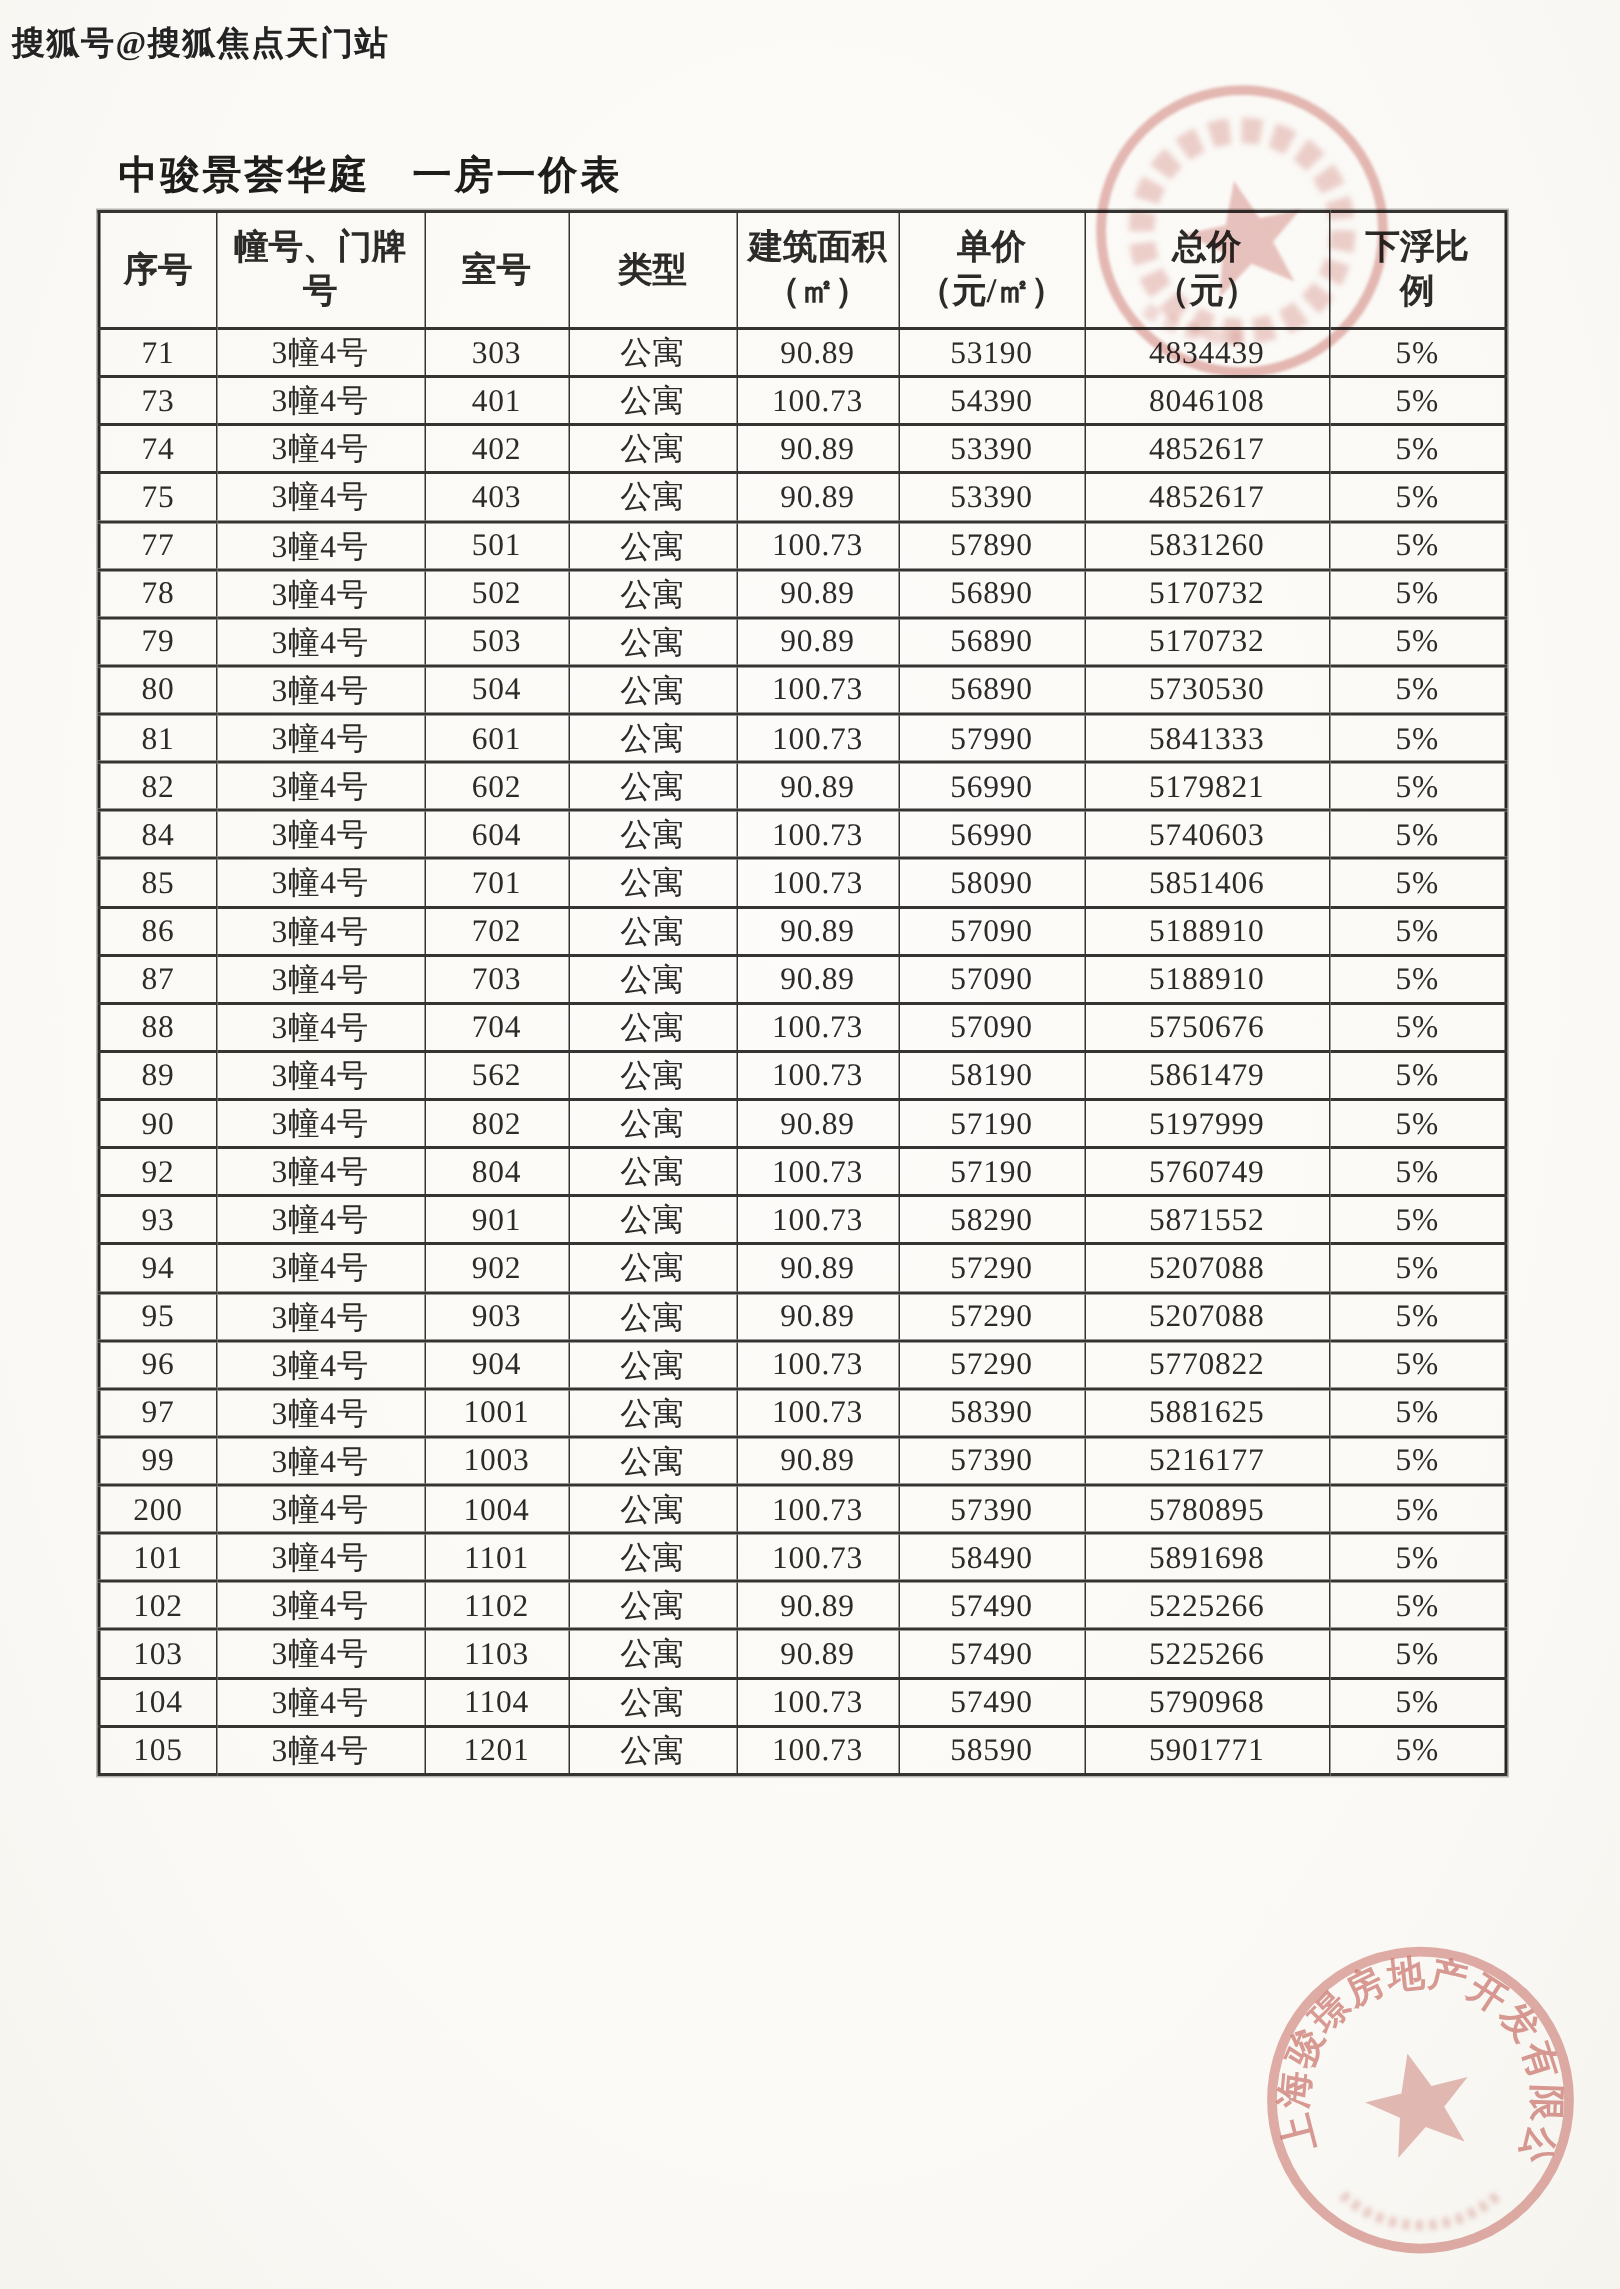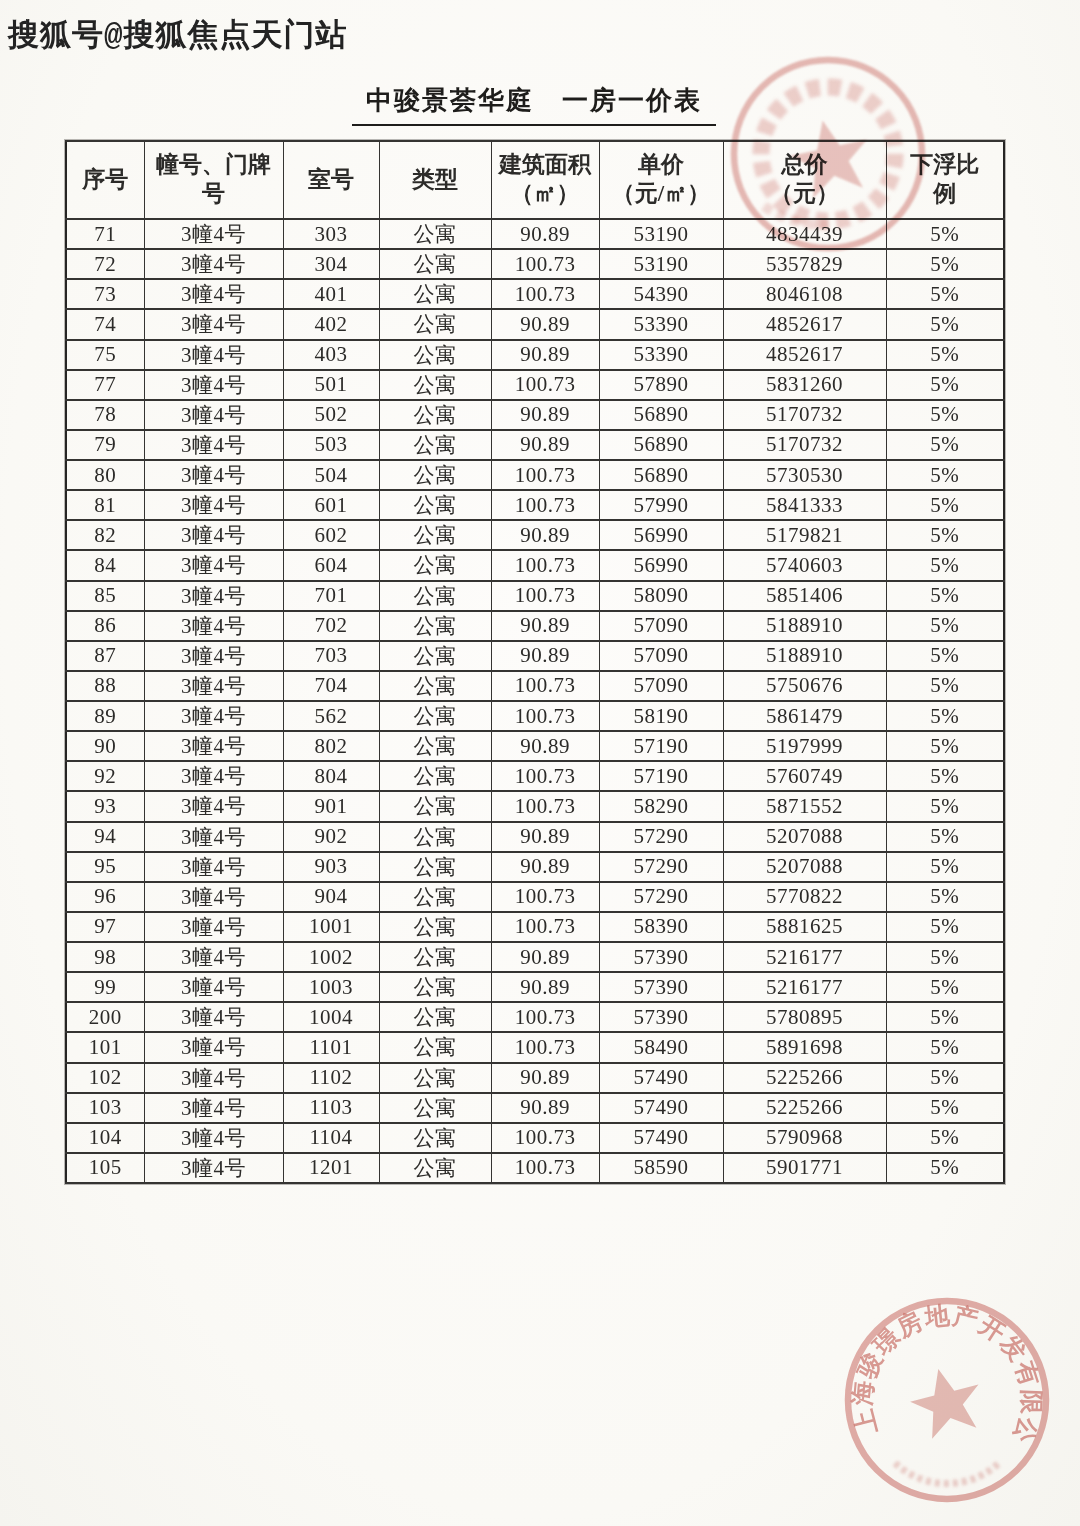--- a/index.html
+++ b/index.html
@@ -8,27 +8,27 @@
     width:1080px;height:1526px;
     margin:0 auto;
     background:#fbfaf7;
     background-image:radial-gradient(ellipse at 50% 40%, #fdfcfa 0%, #faf9f5 70%, #f5f4ef 100%);
     overflow:hidden;
     font-family:"Liberation Serif","DejaVu Serif",serif;
     color:#2e2d2b;
   }
   .watermark{
     position:absolute;left:8px;top:14px;
-    font-family:Liberation Mono, monospace;
-    font-weight:bold;font-size:31px;letter-spacing:1px;color:#232323;
+    font-family:Liberation Serif, serif;
+    font-weight:bold;font-size:22px;letter-spacing:1px;color:#232323;
     text-shadow:0 0 1px rgba(255,255,255,.65);
   }
   .doc-title{
-    position:absolute;left:65px;top:83px;width:938px;
-    text-align:center;font-size:26px;font-weight:bold;color:#1e1d1b;
+    position:absolute;left:65px;top:99px;width:938px;
+    font-size:26px;font-weight:bold;color:#1e1d1b;
     letter-spacing:2px;
   }
   .doc-title .underline{
     display:inline-block;border-bottom:2.5px solid #1e1d1b;padding:0 14px 6px 14px;
   }
   .price-table{
     position:absolute;left:65px;top:140px;width:938px;height:1044px;
     border-collapse:collapse;table-layout:fixed;
     font-size:21px;
   }
@@ -95,30 +95,20 @@
           <td>71</td>
           <td>3幢4号</td>
           <td>303</td>
           <td>公寓</td>
           <td>90.89</td>
           <td>53190</td>
           <td>4834439</td>
           <td>5%</td>
         </tr>
         <tr>
-          <td>72</td>
-          <td>3幢4号</td>
-          <td>304</td>
-          <td>公寓</td>
-          <td>100.73</td>
-          <td>53190</td>
-          <td>5357829</td>
-          <td>5%</td>
-        </tr>
-        <tr>
           <td>73</td>
           <td>3幢4号</td>
           <td>401</td>
           <td>公寓</td>
           <td>100.73</td>
           <td>54390</td>
           <td>8046108</td>
           <td>5%</td>
         </tr>
         <tr>
@@ -322,30 +312,20 @@
           <td>5%</td>
         </tr>
         <tr>
           <td>97</td>
           <td>3幢4号</td>
           <td>1001</td>
           <td>公寓</td>
           <td>100.73</td>
           <td>58390</td>
           <td>5881625</td>
-          <td>5%</td>
-        </tr>
-        <tr>
-          <td>98</td>
-          <td>3幢4号</td>
-          <td>1002</td>
-          <td>公寓</td>
-          <td>90.89</td>
-          <td>57390</td>
-          <td>5216177</td>
           <td>5%</td>
         </tr>
         <tr>
           <td>99</td>
           <td>3幢4号</td>
           <td>1003</td>
           <td>公寓</td>
           <td>90.89</td>
           <td>57390</td>
           <td>5216177</td>

